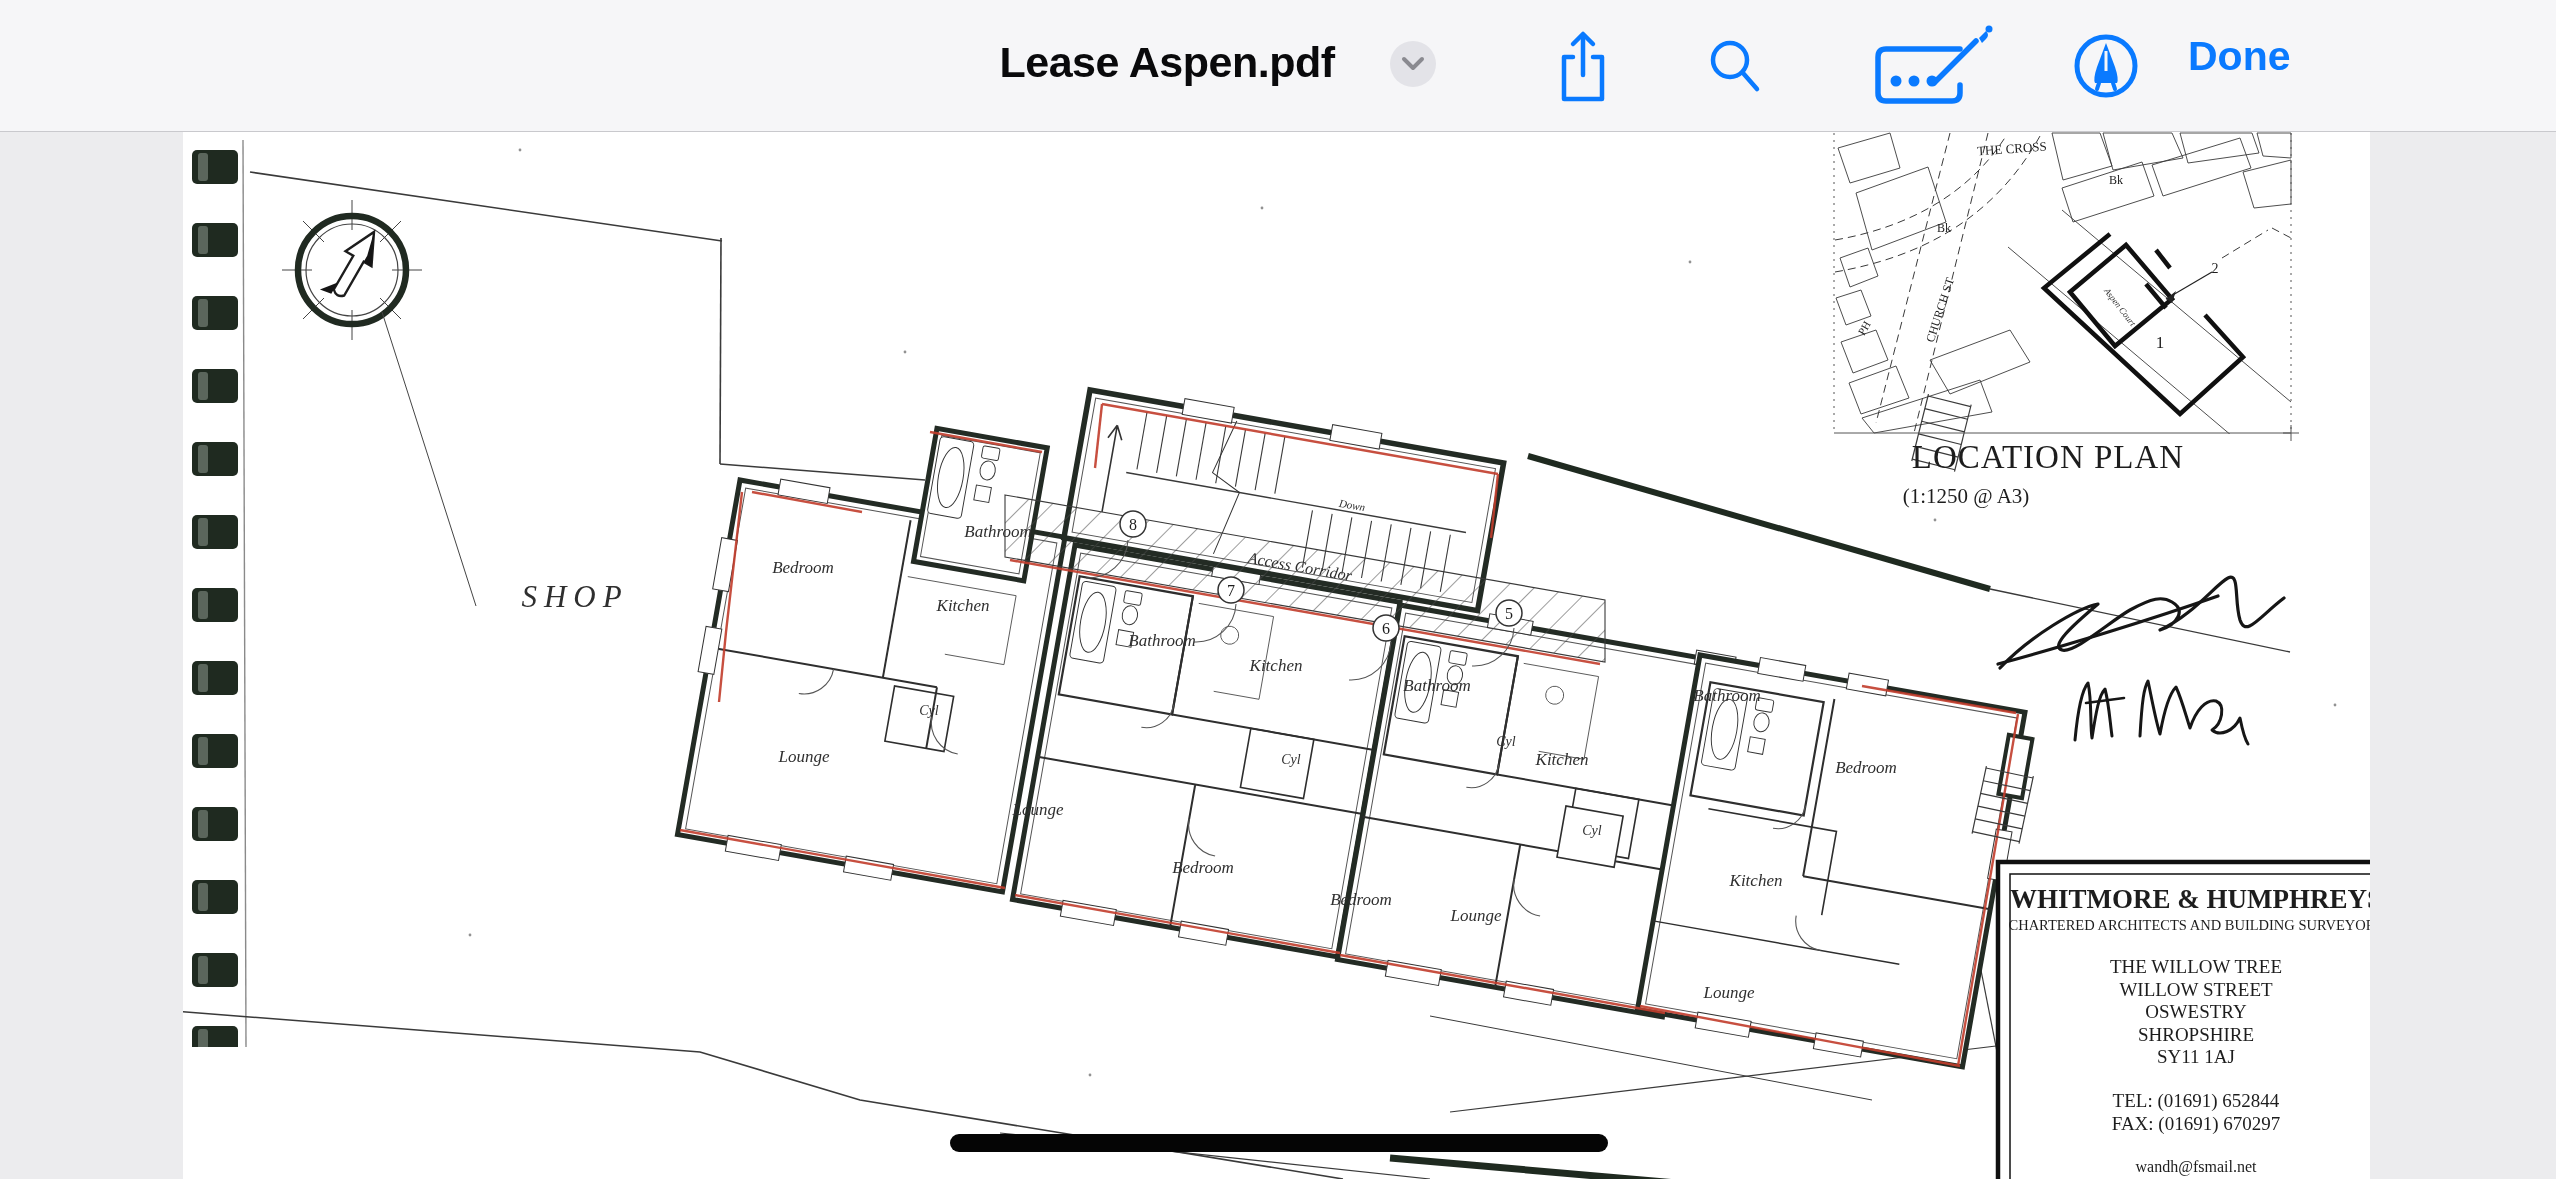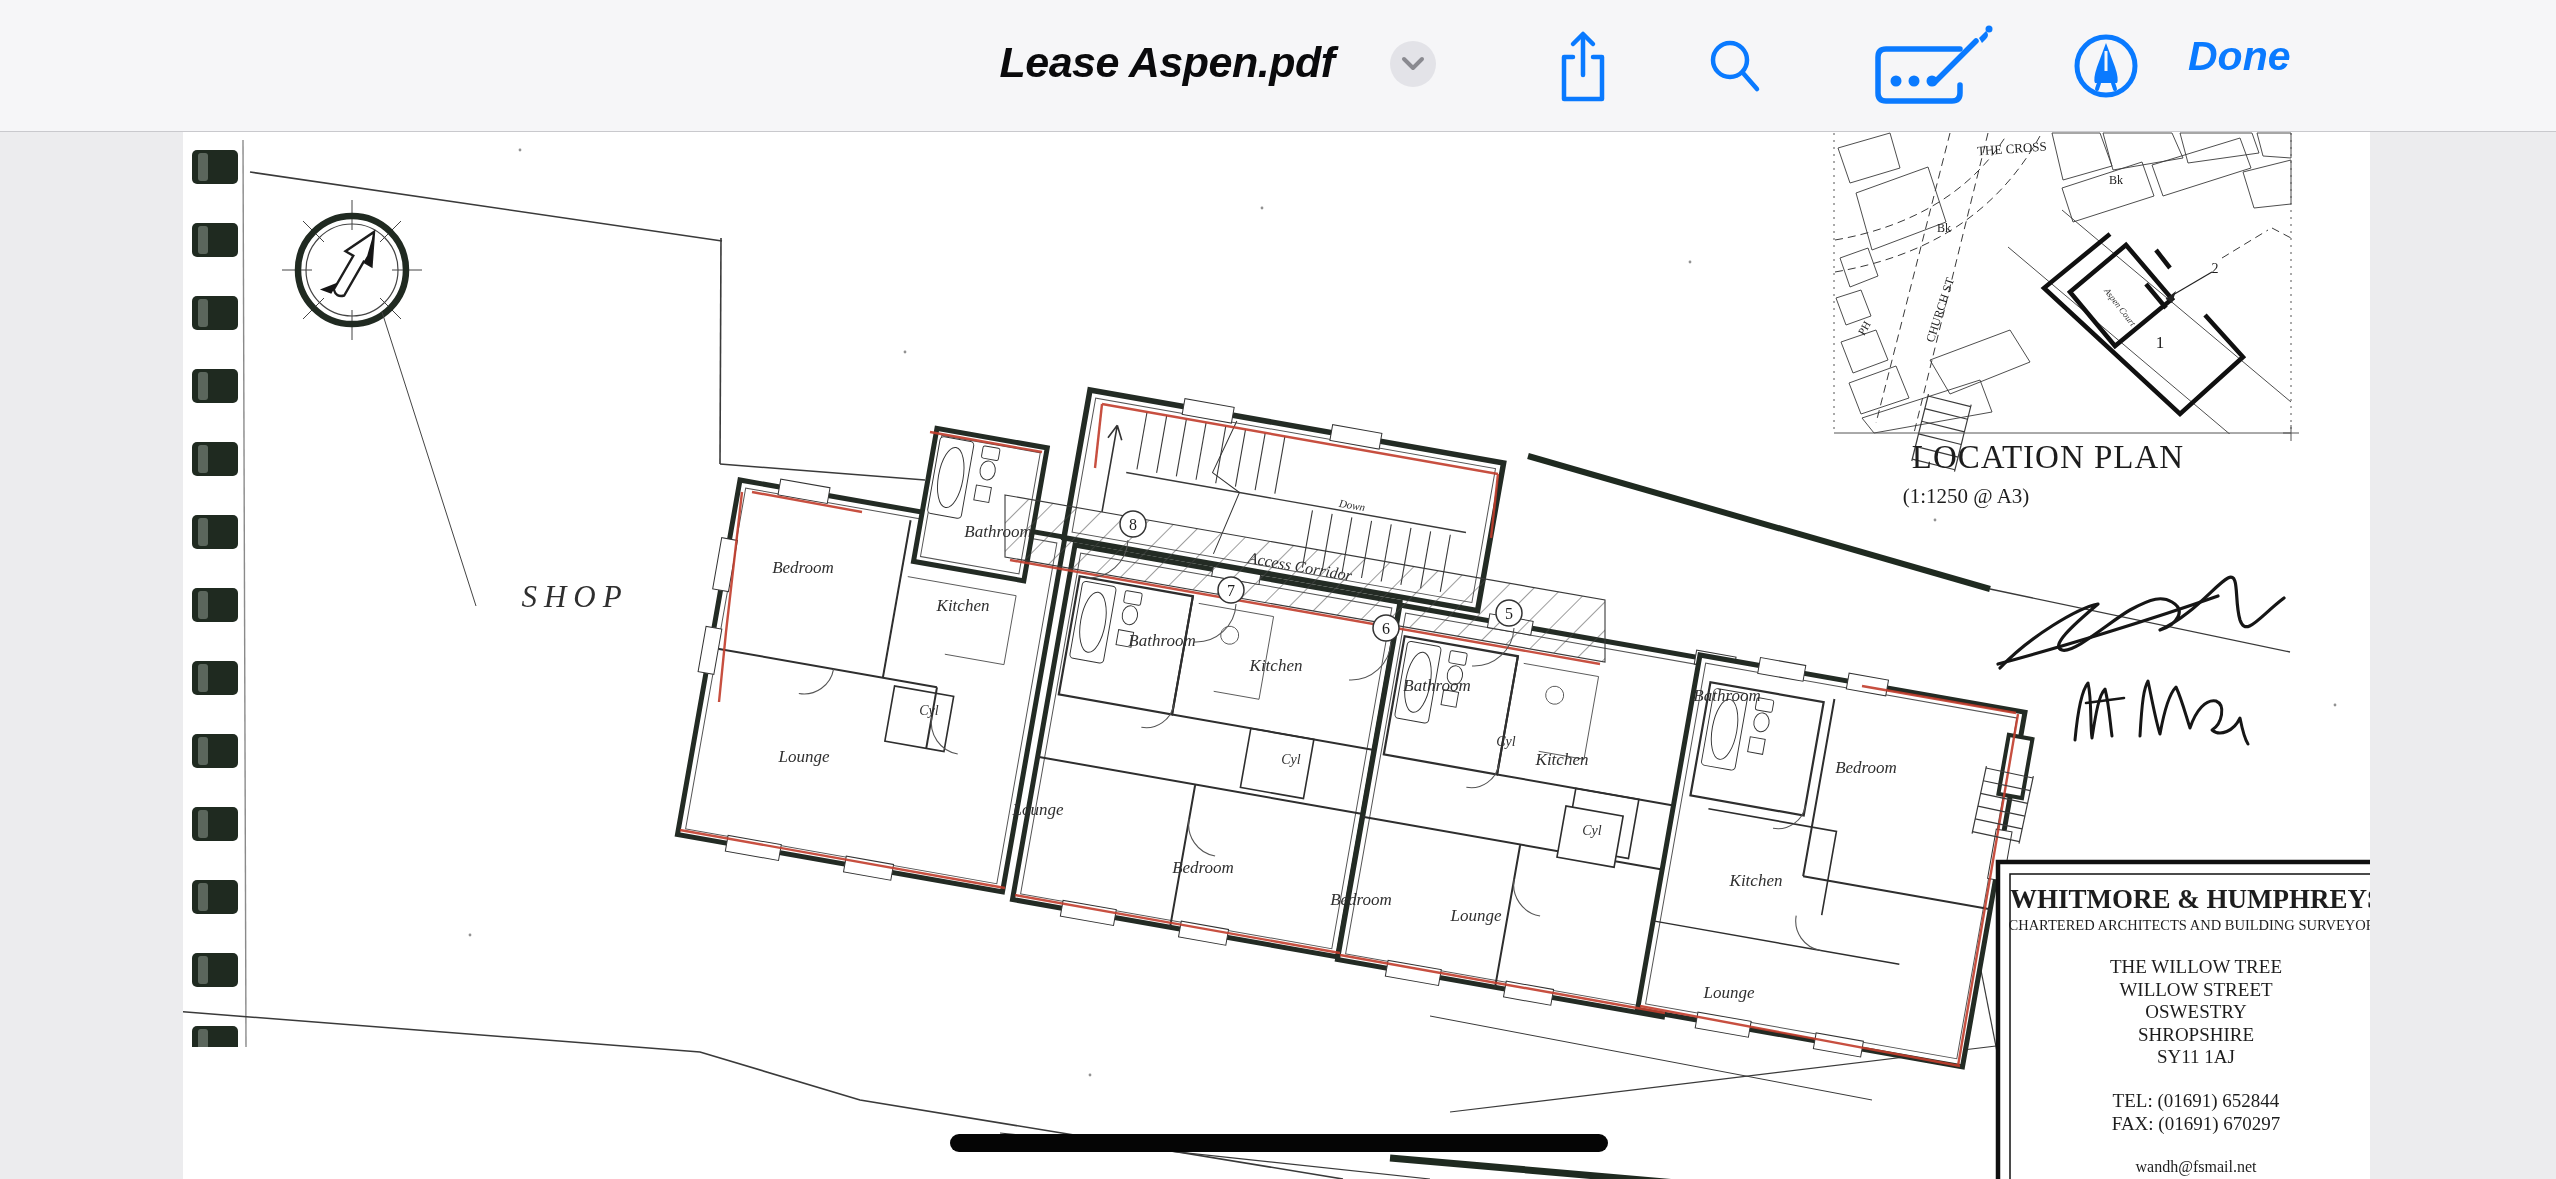--- a/index.html
+++ b/index.html
@@ -1,18 +1,18 @@
 <!DOCTYPE html>
 <html><head>
 <meta charset="utf-8">
 <style>
   html,body{margin:0;padding:0;background:#ececee;font-family:"Liberation Sans",sans-serif;}
   #screen{position:relative;width:2556px;height:1179px;background:#ececee;overflow:hidden;}
   
-  #toolbar{position:absolute;left:0;top:0;width:2556px;height:131px;background:#f6f6f8;border-bottom:1px solid #c9c9cd;z-index:40;font-style:italic;}
+  #toolbar{position:absolute;left:0;top:0;width:2556px;height:131px;background:#f6f6f8;border-bottom:1px solid #c9c9cd;z-index:40;}
   .tb-title{position:absolute;left:1167px;top:38px;transform:translateX(-50%);font-size:43px;font-weight:700;color:#0a0a0c;white-space:nowrap;letter-spacing:-0.5px;}
   .tb-chevbtn{position:absolute;left:1390px;top:41px;width:46px;height:46px;border-radius:50%;background:#e3e3e8;display:flex;align-items:center;justify-content:center;cursor:pointer;}
   .tb-icon{position:absolute;top:0;height:131px;display:flex;align-items:center;cursor:pointer;}
   .tb-done{position:absolute;left:2188px;top:0;height:112px;display:flex;align-items:center;font-size:41px;font-weight:700;color:#0a7aff;cursor:pointer;}
   
   #page{position:absolute;left:183px;top:132px;width:2187px;height:1047px;background:#ffffff;overflow:hidden;}
   #plan-svg{position:absolute;left:0;top:0;}
   
   #home-indicator{position:absolute;left:950px;top:1134px;width:658px;height:18px;border-radius:10px;background:#050505;z-index:60;}
   text{user-select:none;}

